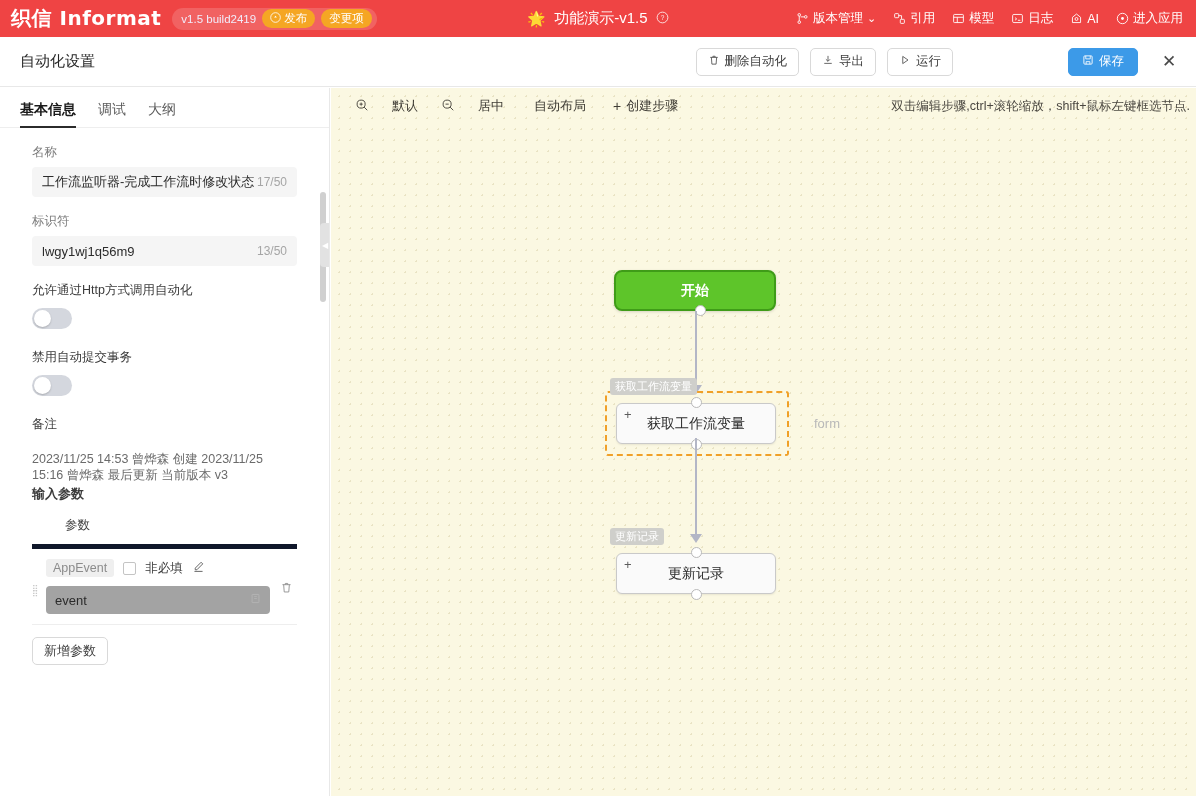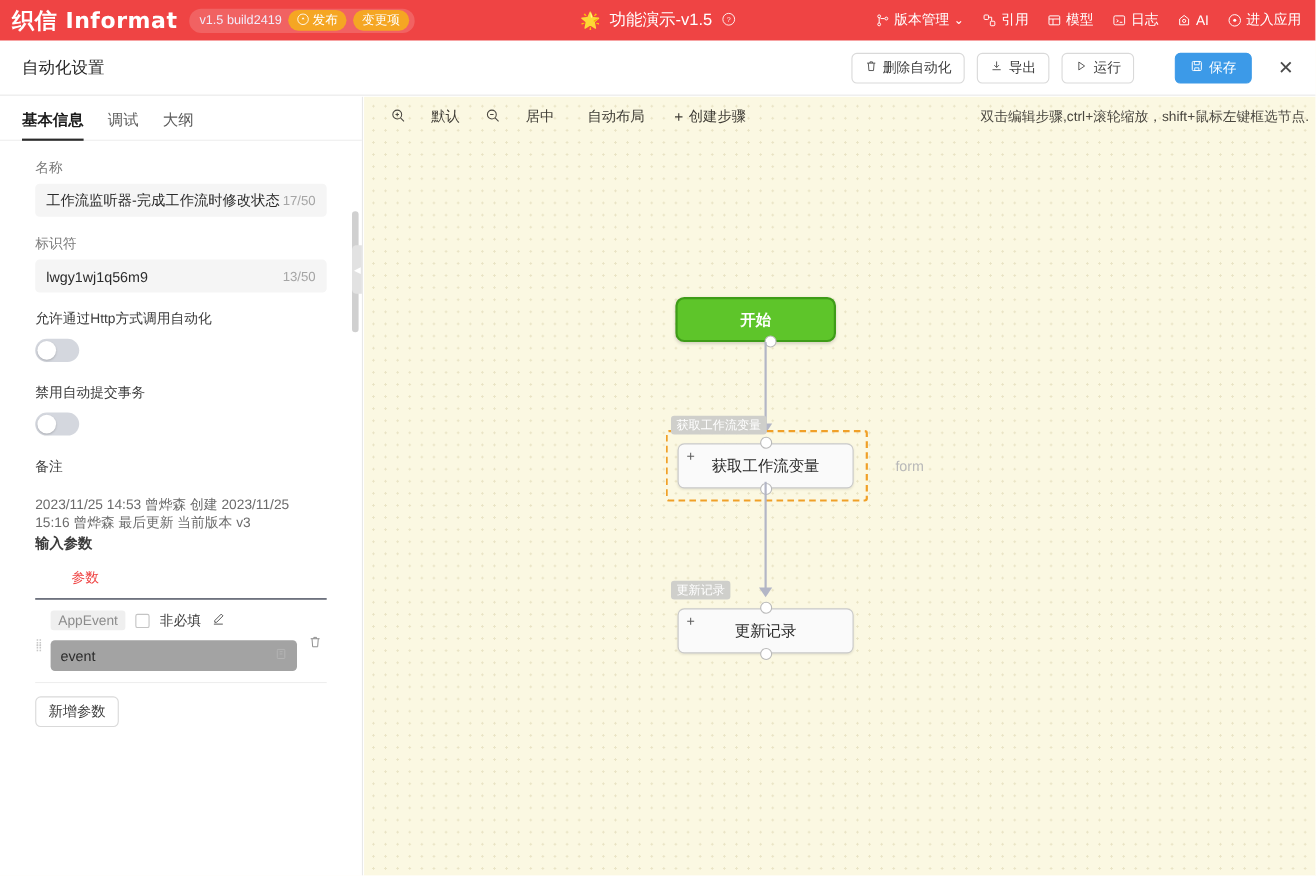--- a/index.html
+++ b/index.html
@@ -139,22 +139,22 @@
     font-size: 12px; color: #a5a5a5;
   }
   .meta-text {
     font-size: 12.5px; color: #6b6b6b; line-height: 16px;
     margin-top: 18px;
   }
   .section-title {
     font-size: 13px; color: #3b3b3b; font-weight: bold; margin-top: 2px;
   }
   .param-head {
-    font-size: 12.5px; color: #ef4444; padding: 14px 0 10px 33px;
-    border-bottom: 1px solid #0f172a;
+    font-size: 12.5px; color: #404040; padding: 14px 0 10px 33px;
+    border-bottom: 5px solid #0f172a;
   }
   .param-row {
     display: flex; align-items: flex-start; padding: 10px 0 10px 0;
     border-bottom: 1px solid #eeeeee; position: relative;
   }
   .grip {
     width: 14px; color: #c8c8c8; font-size: 9px; line-height: 5px;
     padding-top: 28px; letter-spacing: 1px; cursor: grab; user-select: none;
   }
   .param-main { flex: 1; }
@@ -223,21 +223,21 @@
     display: flex; align-items: center; font-size: 12.5px; color: #4a4740;
     white-space: nowrap;
   }
 
   
   .node {
     position: absolute; display: flex; align-items: center;
     justify-content: center; font-size: 14px;
   }
   .node-start {
-    left: 283px; top: 182px; width: 146px; height: 41px;
+    left: 283px; top: 182px; width: 162px; height: 41px;
     background: #5ec52a; border: 2px solid #3f9c18; border-radius: 8px;
     color: #ffffff; font-weight: bold; font-size: 14px;
     box-shadow: 0 1px 3px rgba(0,0,0,.15);
   }
   .node-step {
     width: 160px; height: 41px; background: #fafafa;
     border: 1px solid #c9c9c9; border-radius: 6px;
     color: #2b2b2b; font-size: 14px;
     box-shadow: 0 1px 2px rgba(0,0,0,.08);
   }
@@ -389,21 +389,21 @@
         <span>导出</span>
       </div>
       <div class="btn">
         <span>
           <svg width="12" height="12" viewBox="0 0 16 16">
               <path d="M5 3.2L12 8l-7 4.8z" fill="none" stroke="#4a4a4a" stroke-width="1.1"></path>
             </svg>
         </span>
         <span>运行</span>
       </div>
-      <div class="btn primary" style="margin-left:26px">
+      <div class="btn primary" style="margin-left:104px">
         <span>
           <svg width="12" height="12" viewBox="0 0 16 16">
               <rect x="2.5" y="2.5" width="11" height="11" rx="1.3" fill="none" stroke="#fff" stroke-width="1.2"></rect>
               <path d="M5 2.5v4h6v-4M5.5 13.5v-3.3h5v3.3" fill="none" stroke="#fff" stroke-width="1.1"></path>
             </svg>
         </span>
         <span>保存</span>
       </div>
       <div class="close-x">✕</div>
     </div>

